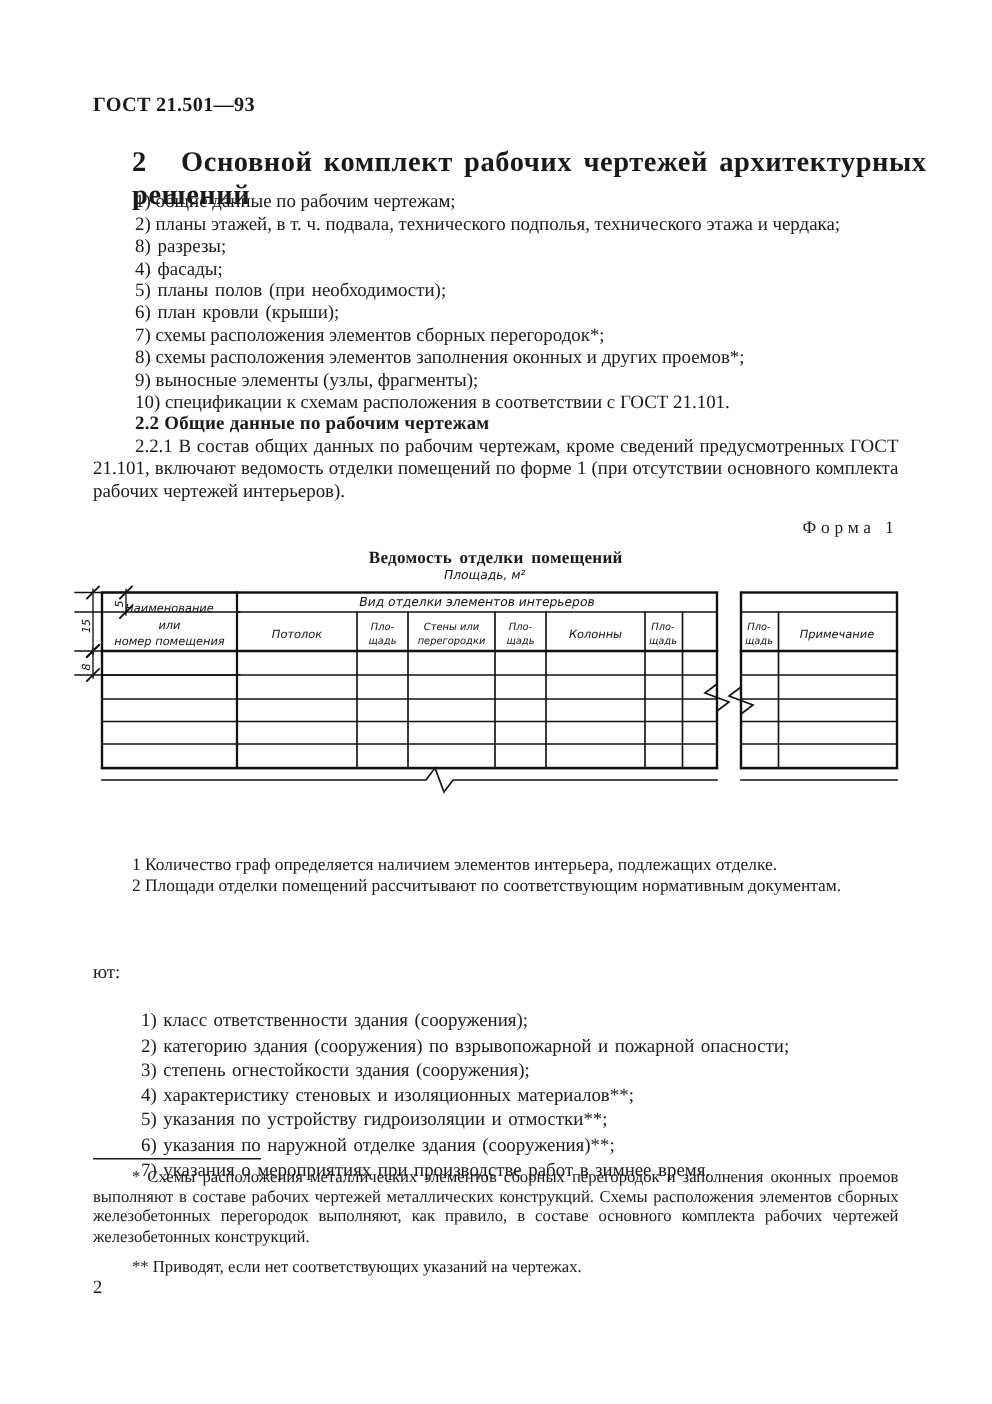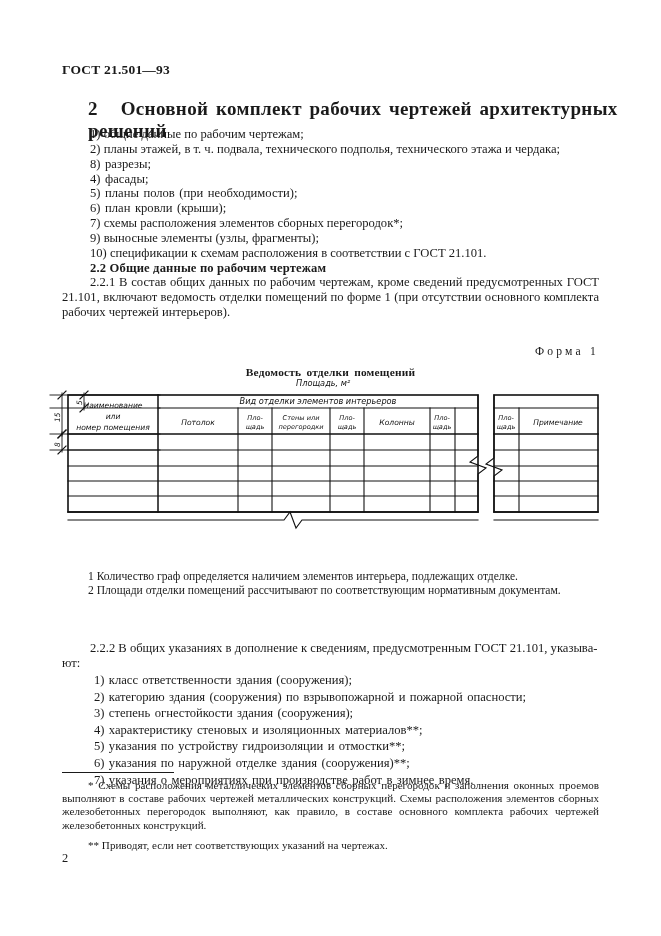--- a/index.html
+++ b/index.html
@@ -128,20 +128,21 @@
   </div>
 
   <div class="body-block">
     <div class="li">1) общие данные по рабочим чертежам;</div>
     <div class="li">2) планы этажей, в т. ч. подвала, технического подполья, технического этажа и чердака;</div>
     <div class="li-wide">8) разрезы;</div>
     <div class="li-wide">4) фасады;</div>
     <div class="li-wide">5) планы полов (при необходимости);</div>
     <div class="li-wide">6) план кровли (крыши);</div>
     <div class="li">7) схемы расположения элементов сборных перегородок*;</div>
+    <div class="li">8) схемы расположения элементов заполнения оконных и других проемов*;</div>
     <div class="li">9) выносные элементы (узлы, фрагменты);</div>
     <div class="li">10) спецификации к схемам расположения в соответствии с ГОСТ 21.101.</div>
     <div class="sub-head">2.2 Общие данные по рабочим чертежам</div>
     <div class="just just-first">2.2.1 В состав  общих данных по рабочим чертежам, кроме сведений  предусмотренных ГОСТ 21.101, включают ведомость отделки помещений по форме 1 (при отсутствии основного комплекта рабочих чертежей интерьеров).</div>
   </div>
 
   <div class="form-no">Форма 1</div>
   <div class="table-caption">Ведомость отделки помещений</div>
 
   <div class="figure">
@@ -247,21 +248,20 @@
       <text class="fig-txt" x="558" y="51" text-anchor="middle">Примечание</text>
     </svg>
   </div>
 
   <div class="notes">
     <div>1 Количество граф определяется наличием элементов интерьера, подлежащих отделке.</div>
     <div>2 Площади отделки помещений рассчитывают по соответствующим нормативным документам.</div>
   </div>
 
   <div class="para-222">
-    <div class="p-indent">2.2.2 В общих указаниях в дополнение к сведениям, предусмотренным ГОСТ 21.101, указыва-</div>
     <div>ют:</div>
   </div>
 
   <div class="list-222">
     <div class="li">1) класс ответственности здания (сооружения);</div>
     <div class="li">2) категорию здания (сооружения) по взрывопожарной и пожарной опасности;</div>
     <div class="li">3) степень огнестойкости здания (сооружения);</div>
     <div class="li">4) характеристику стеновых и изоляционных материалов**;</div>
     <div class="li">5) указания по устройству гидроизоляции и отмостки**;</div>
     <div class="li">6) указания по наружной отделке здания (сооружения)**;</div>

